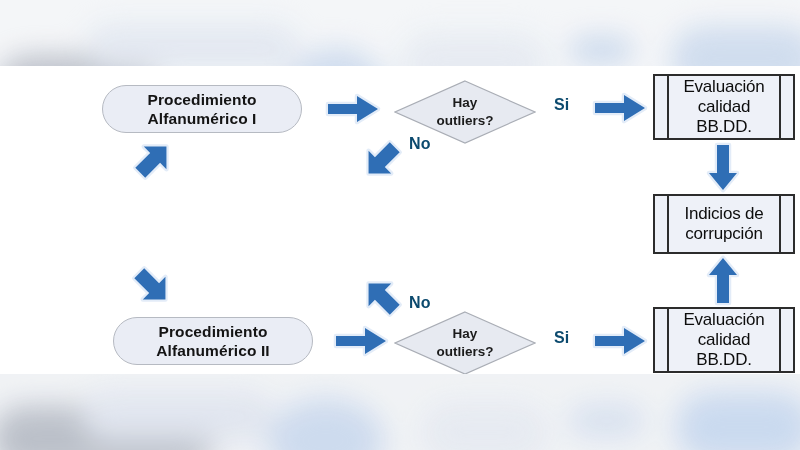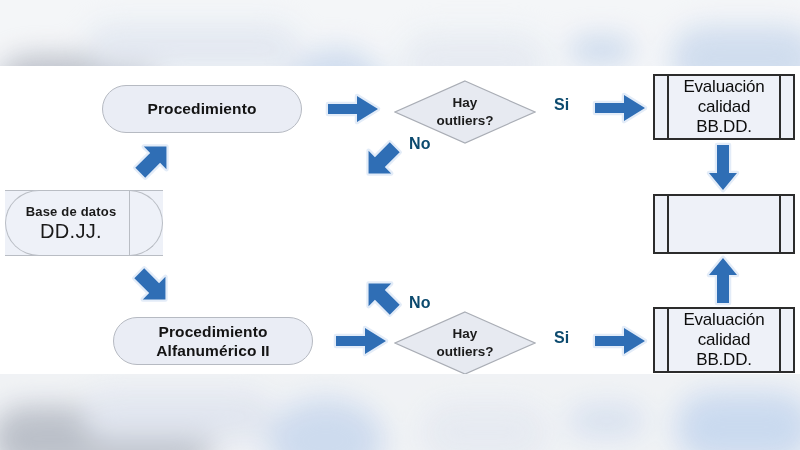--- a/index.html
+++ b/index.html
@@ -137,29 +137,20 @@
       <div class="bl-shape" style="left:105px;top:88px;width:200px;height:46px;background:#e3e8f1;"></div>
       <div class="bl-shape" style="left:290px;top:110px;width:100px;height:100px;background:#cfdcee;border-radius:50%;"></div>
       <div class="bl-shape" style="left:400px;top:96px;width:140px;height:60px;background:#e7ebf2;"></div>
       <div class="bl-shape" style="left:560px;top:100px;width:60px;height:26px;background:#c9d7ec;"></div>
       <div class="bl-shape" style="left:655px;top:90px;width:140px;height:62px;background:#cfdcee;"></div>
     </div>
   </div>
 
   <div id="canvas">
 
-    <div class="cyl-wrap" style="left:5px;top:124px;width:158px;height:66px;">
-      <div class="cyl-body"></div>
-      <div class="cyl-cap-left"></div>
-      <div class="cyl-cap-right"></div>
-      <div class="cyl-text">
-        <div class="cyl-t1">Base de datos</div>
-        <div class="cyl-t2">DD.JJ.</div>
-      </div>
-    </div>
 
     <div class="arrow" style="left:129px;top:70px;width:48px;height:48px;">
       <svg width="48" height="48" viewBox="0 0 48 48">
         <g transform="rotate(-45 24 24)">
           <path d="M6 17 L27 17 L27 8 L43 24 L27 40 L27 31 L6 31 Z" fill="#2f6eb5" stroke="#e3ecf8" stroke-width="4.5" stroke-linejoin="round"></path>
           <path d="M6 17 L27 17 L27 8 L43 24 L27 40 L27 31 L6 31 Z" fill="#2f6eb5"></path>
         </g>
       </svg>
     </div>
 
@@ -167,20 +158,21 @@
       <svg width="48" height="48" viewBox="0 0 48 48">
         <g transform="rotate(45 24 24)">
           <path d="M6 17 L27 17 L27 8 L43 24 L27 40 L27 31 L6 31 Z" fill="#2f6eb5" stroke="#e3ecf8" stroke-width="4.5" stroke-linejoin="round"></path>
           <path d="M6 17 L27 17 L27 8 L43 24 L27 40 L27 31 L6 31 Z" fill="#2f6eb5"></path>
         </g>
       </svg>
     </div>
 
     <div class="node pill" style="left:102px;top:19px;width:200px;height:48px;flex-direction:column;">
       <div>Procedimiento</div>
+      <div>Alfanumérico I</div>
     </div>
 
     <div class="arrow" style="left:325px;top:27px;width:56px;height:32px;">
       <svg width="56" height="32" viewBox="0 0 56 32">
         <path d="M3 11 L32 11 L32 3 L53 16 L32 29 L32 21 L3 21 Z" fill="#2f6eb5" stroke="#e3ecf8" stroke-width="4.5" stroke-linejoin="round"></path>
         <path d="M3 11 L32 11 L32 3 L53 16 L32 29 L32 21 L3 21 Z" fill="#2f6eb5"></path>
       </svg>
     </div>
 
     <div class="diamond-wrap" style="left:394px;top:14px;width:142px;height:64px;">
@@ -226,20 +218,24 @@
     <div class="arrow" style="left:706px;top:76px;width:34px;height:50px;">
       <svg width="34" height="50" viewBox="0 0 34 50">
         <path d="M11 3 L23 3 L23 31 L31 31 L17 48 L3 31 L11 31 Z" fill="#2f6eb5" stroke="#e3ecf8" stroke-width="4.5" stroke-linejoin="round"></path>
         <path d="M11 3 L23 3 L23 31 L31 31 L17 48 L3 31 L11 31 Z" fill="#2f6eb5"></path>
       </svg>
     </div>
 
     <div class="procbox" style="left:653px;top:128px;width:142px;height:60px;">
       <div class="bar bar-l"></div>
       <div class="bar bar-r"></div>
+      <div class="ptext">
+        <div>Indicios de</div>
+        <div>corrupción</div>
+      </div>
     </div>
 
     <div class="arrow" style="left:706px;top:190px;width:34px;height:50px;">
       <svg width="34" height="50" viewBox="0 0 34 50">
         <path d="M11 47 L23 47 L23 19 L31 19 L17 2 L3 19 L11 19 Z" fill="#2f6eb5" stroke="#e3ecf8" stroke-width="4.5" stroke-linejoin="round"></path>
         <path d="M11 47 L23 47 L23 19 L31 19 L17 2 L3 19 L11 19 Z" fill="#2f6eb5"></path>
       </svg>
     </div>
 
     <div class="procbox" style="left:653px;top:241px;width:142px;height:66px;">

